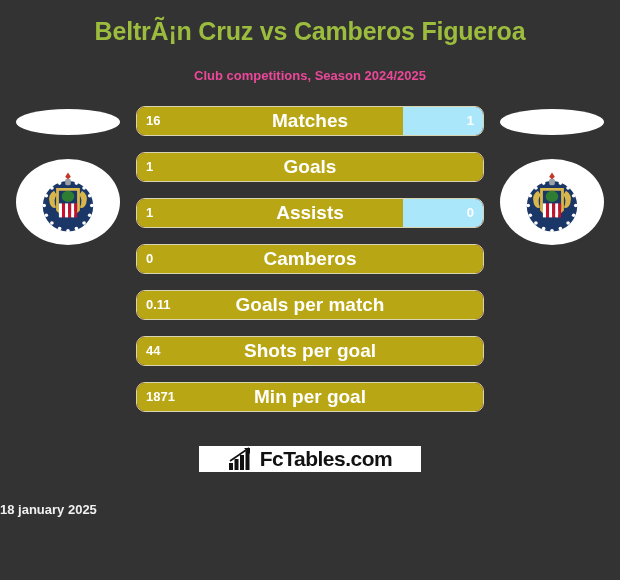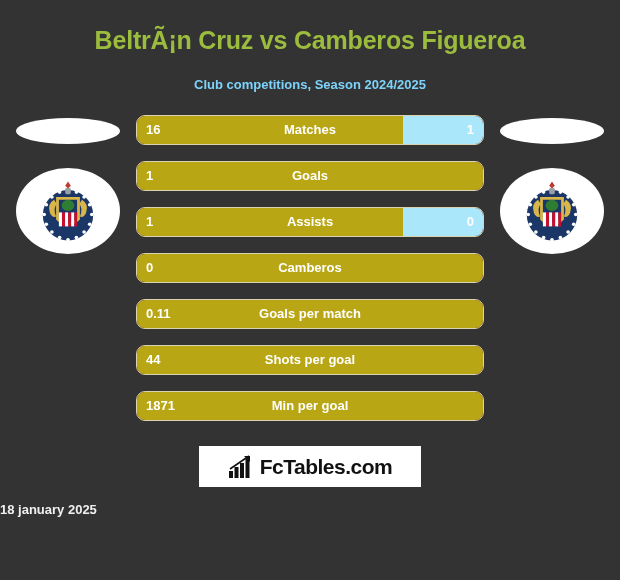--- a/index.html
+++ b/index.html
@@ -10,34 +10,34 @@
     width: 620px;
     height: 580px;
     background: #333333;
     font-family: "Liberation Sans", sans-serif;
     overflow: hidden;
     position: relative;
   }
 
   
   .header {
-    padding-top: 25px;
+    padding-top: 16px;
     text-align: center;
   }
   .title {
     color: #9CBC3E;
     font-size: 25px;
     font-weight: bold;
     letter-spacing: -0.2px;
     line-height: 30px;
     margin: 0;
     white-space: nowrap;
   }
   .subtitle {
-    color: #7dd3fc;
+    color: #ec4899;
     font-size: 13px;
     font-weight: bold;
     margin: 0;
     padding-top: 22px;
     line-height: 16px;
   }
 
   
   .body-area {
     position: relative;
@@ -120,34 +120,34 @@
     z-index: 3;
   }
   .val-home { left: 9px; }
   .val-away { right: 9px; }
 
   .stat-label {
     position: absolute;
     left: 0; right: 0; top: 0;
     line-height: 28px;
     text-align: center;
-    font-size: 13px;
+    font-size: 19px;
     font-weight: bold;
     color: #ffffff;
     z-index: 3;
   }
 
   
   .logo-box {
     position: absolute;
     left: 50%;
     transform: translateX(-50%);
     top: 446px;
     width: 222px;
-    height: 41px;
+    height: 26px;
     background: #ffffff;
     display: flex;
     align-items: center;
     justify-content: center;
     gap: 6px;
   }
   .logo-text {
     color: #111111;
     font-size: 21px;
     font-weight: bold;

